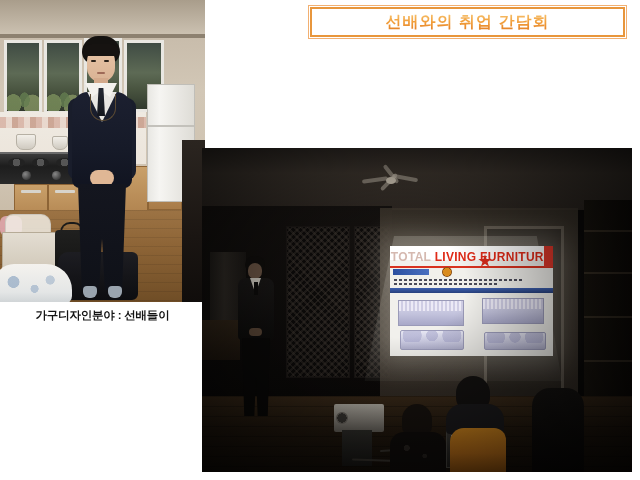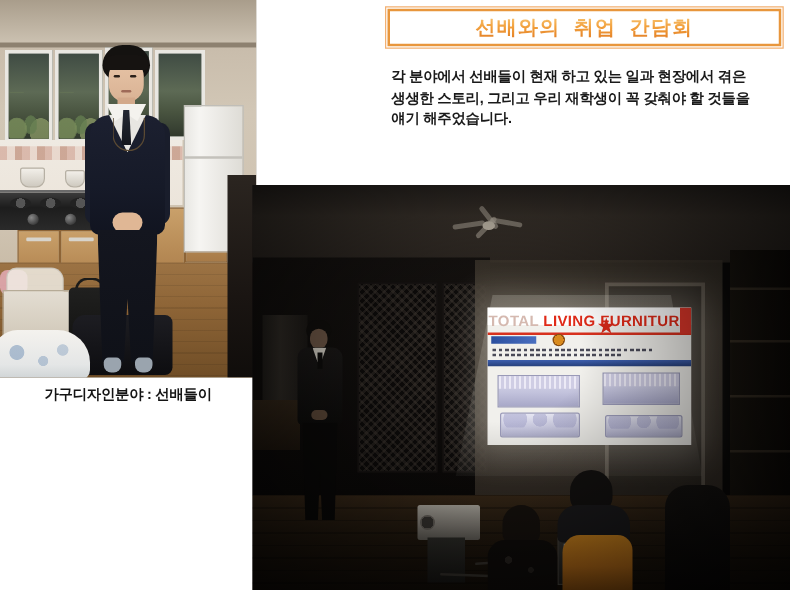--- a/index.html
+++ b/index.html
@@ -26,21 +26,20 @@
     width: 315px;
     height: 30px;
     box-sizing: border-box;
     border: 2px solid #E8963C;
     outline: 1px solid #F2B072;
     outline-offset: 1px;
     background: #ffffff;
     display: flex;
     align-items: center;
     justify-content: center;
-    font-family: Liberation Mono, monospace;
   }
   #title-text {
     font-size: 16px;
     font-weight: bold;
     letter-spacing: 1px;
     background-image: linear-gradient(to bottom, #F7C97A 0%, #F2A03C 45%, #E07820 100%);
     -webkit-background-clip: text;
     background-clip: text;
     color: transparent;
     -webkit-text-fill-color: transparent;
@@ -642,21 +641,20 @@
       <div class="p1-sock" style="left:42px;"></div>
     </div>
   </div>
 
   <div id="caption">가구디자인분야 : 선배들이</div>
 
   <div id="title-box">
     <span id="title-text">선배와의 취업 간담회</span>
   </div>
 
-  <div id="body-text">각 분야에서 선배들이 현재 하고 있는 일과 현장에서 겪은 생생한 스토리, 그리고 우리 재학생이 꼭 갖춰야 할 것들을 얘기 해주었습니다.</div>
 
   <div id="photo-right">
     <div class="p2-ceiling"></div>
     <div class="p2-fan">
       <div class="p2-fan-blade" style="left:0px; top:6px; width:26px; height:4px; transform:rotate(-8deg);"></div>
       <div class="p2-fan-blade" style="left:30px; top:4px; width:26px; height:4px; transform:rotate(10deg);"></div>
       <div class="p2-fan-blade" style="left:18px; top:0px; width:22px; height:4px; transform:rotate(52deg);"></div>
       <div class="p2-fan-blade" style="left:16px; top:8px; width:22px; height:4px; transform:rotate(-46deg);"></div>
       <div class="p2-fan-hub"></div>
     </div>

